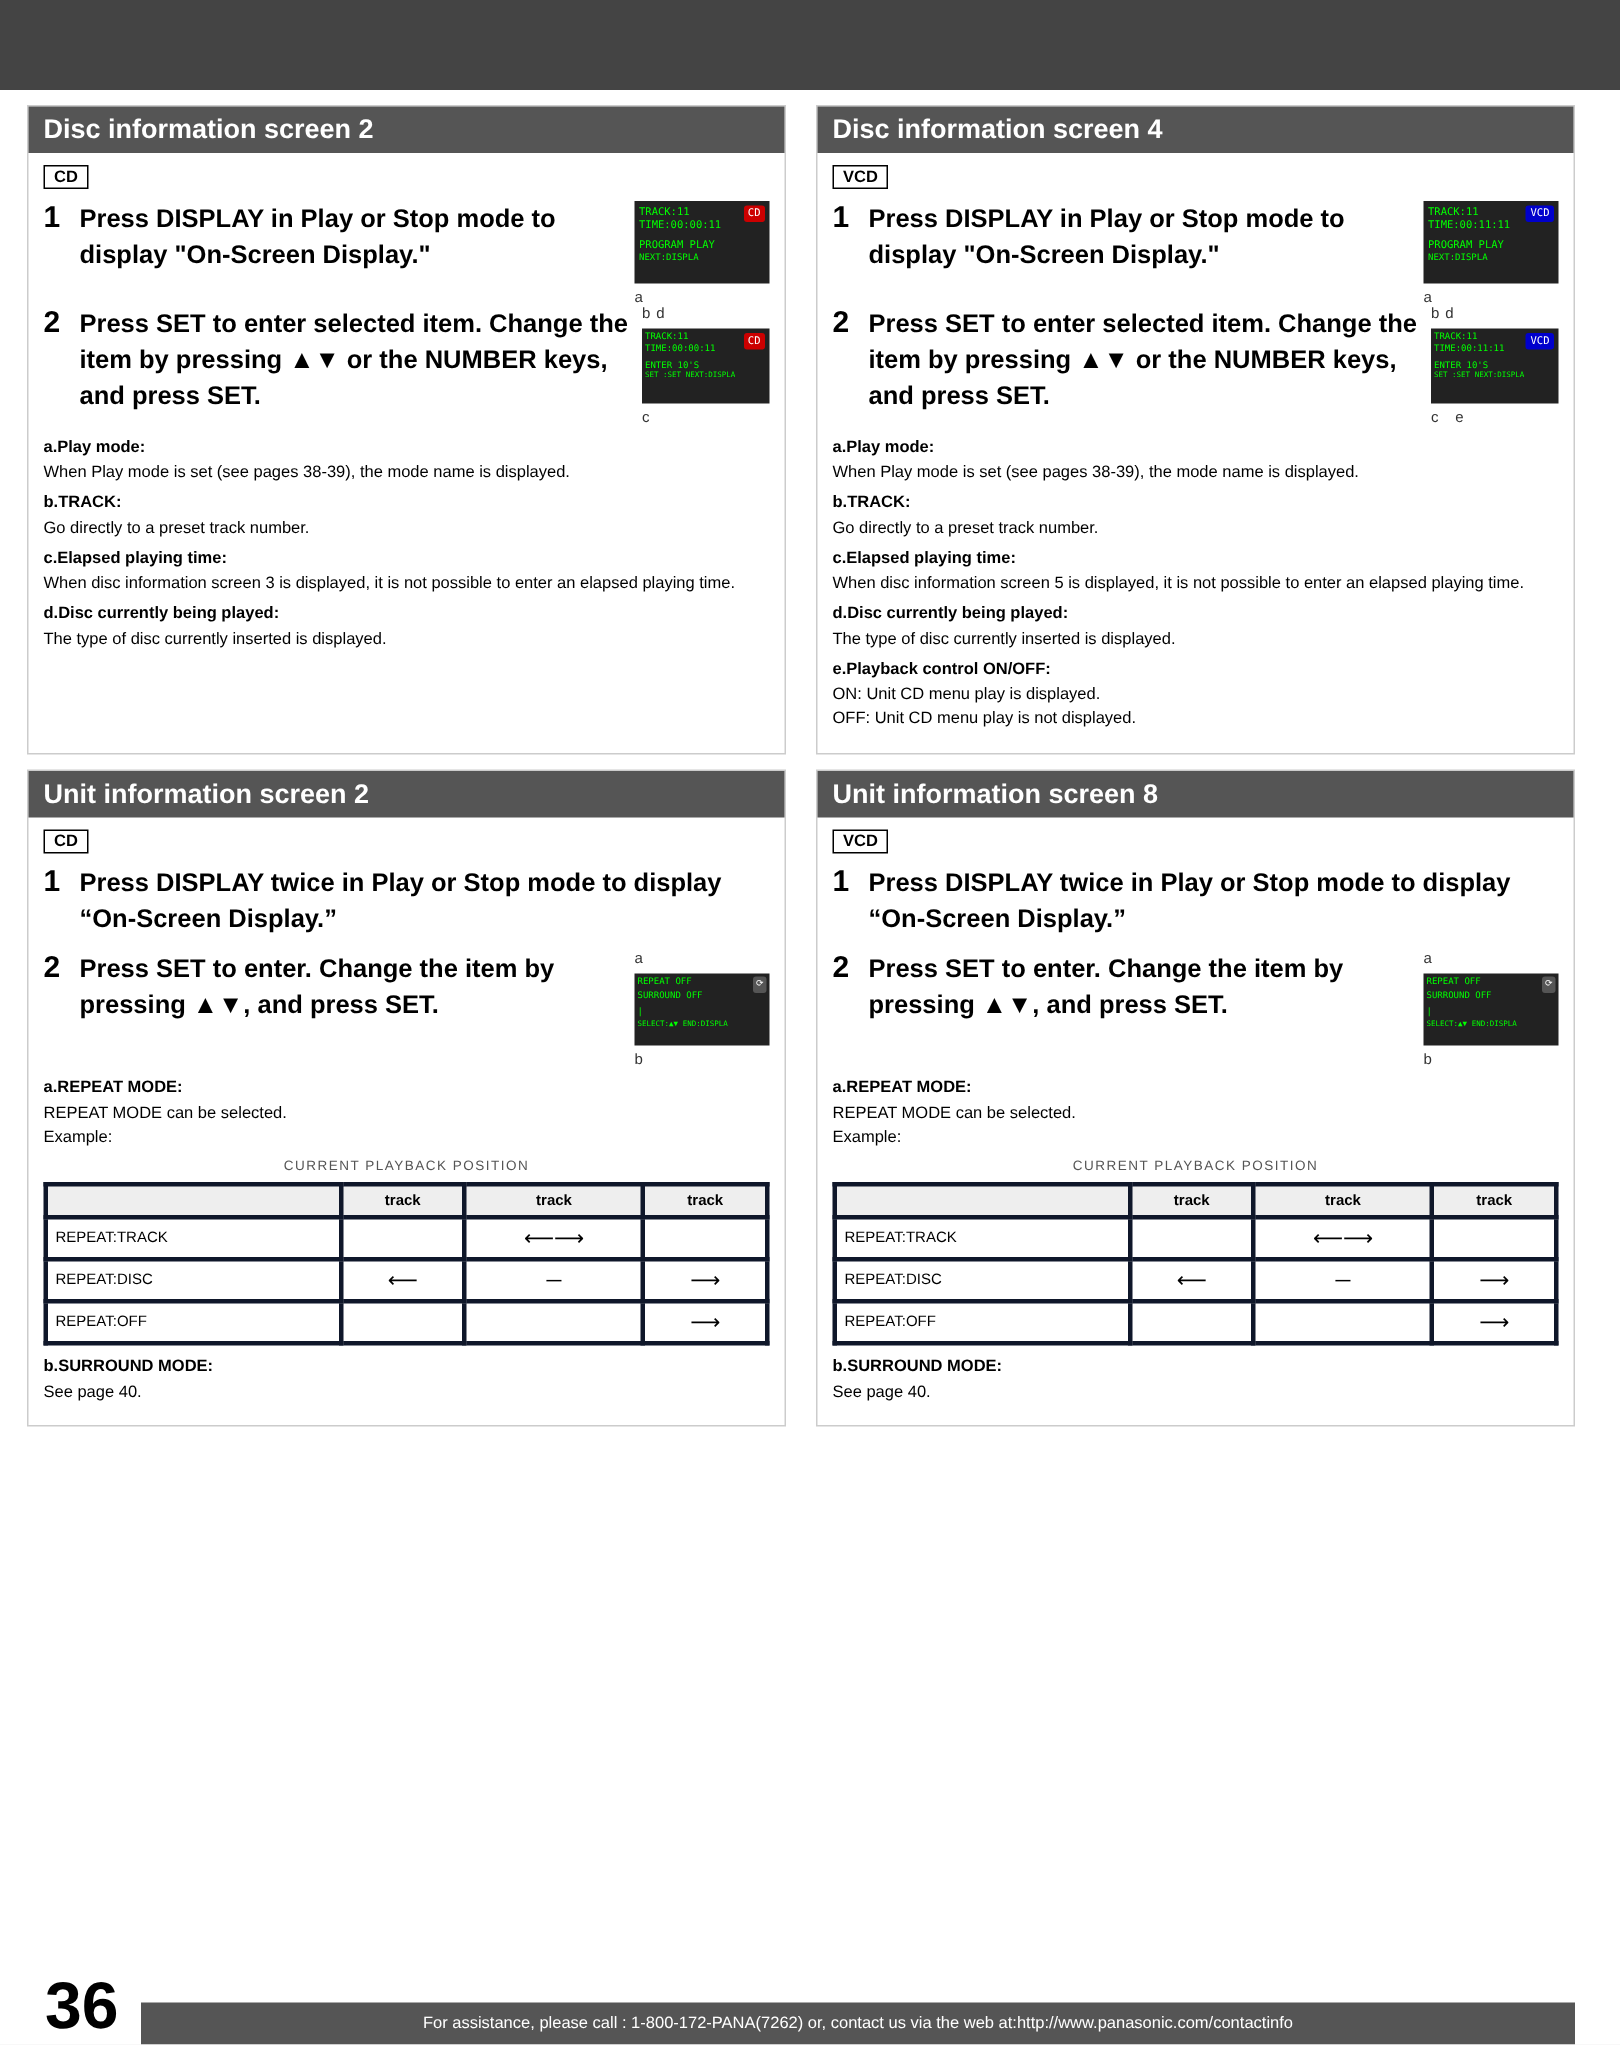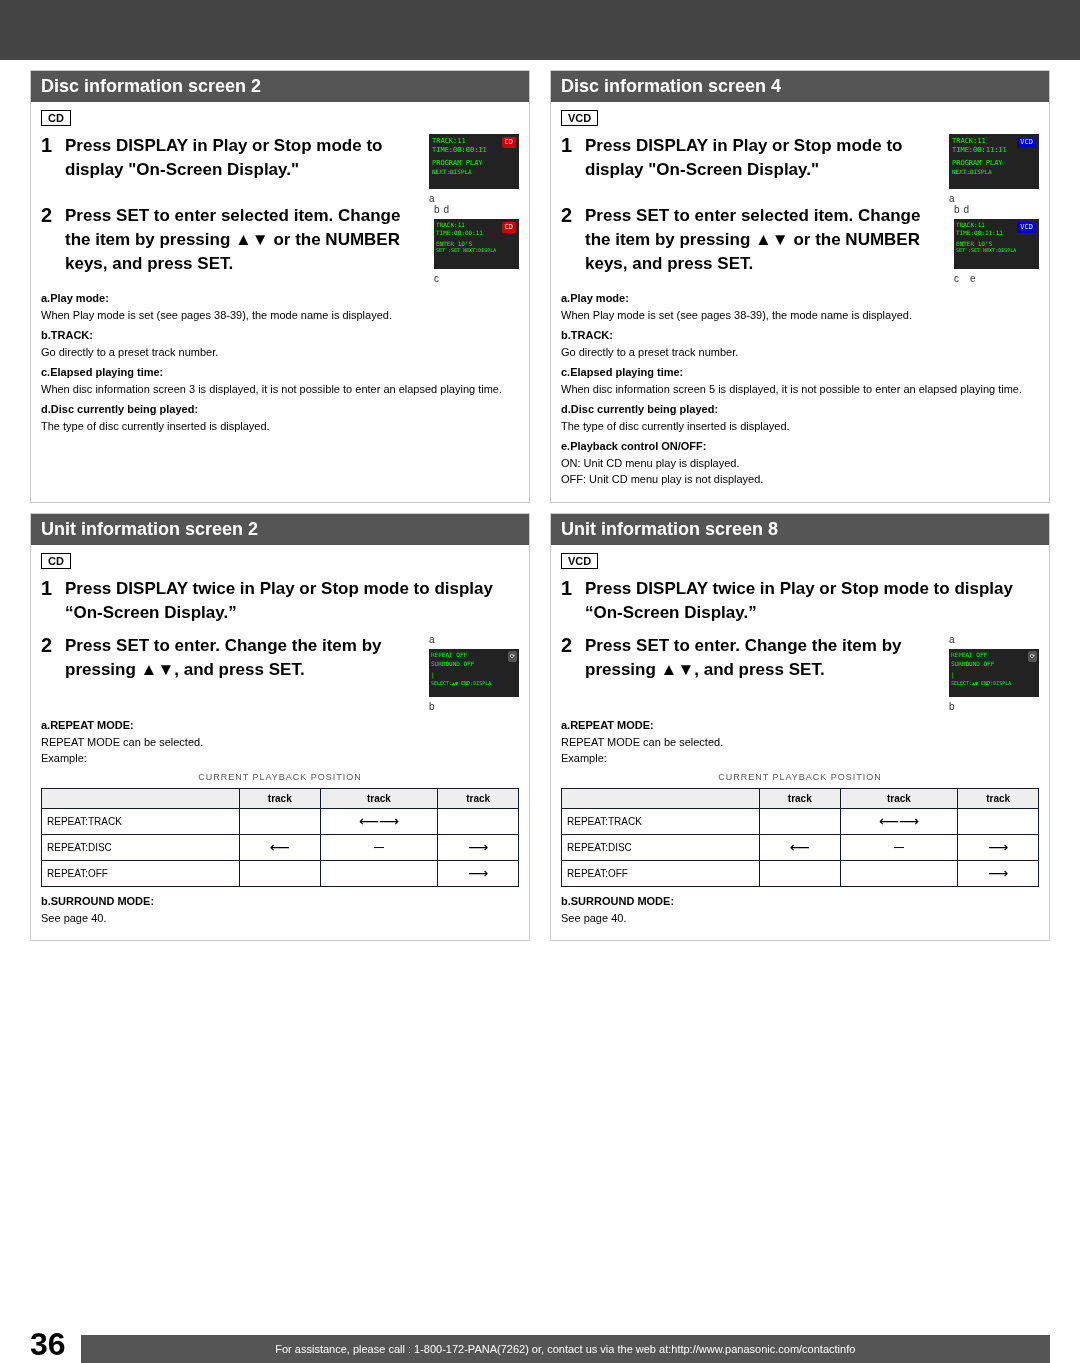--- a/index.html
+++ b/index.html
@@ -21,21 +21,21 @@
     }
     .top-bar {
       background: #444;
       height: 60px;
       width: 100%;
     }
     .main-content {
       display: flex;
       flex-direction: column;
       flex: 1;
-      padding: 10px 30px 0 30px;
+      padding: 10px 30px 0 18px;
     }
     .two-col {
       display: flex;
       gap: 20px;
       margin-bottom: 10px;
     }
     .section-box {
       flex: 1;
       border: 1px solid #ccc;
       padding: 0 0 10px 0;
@@ -111,21 +111,21 @@
     .note-item {
       margin-bottom: 4px;
     }
     .repeat-table {
       border-collapse: collapse;
       font-size: 10px;
       width: 100%;
       margin-top: 4px;
     }
     .repeat-table th, .repeat-table td {
-      border: 1px solid #0f172a;
+      border: 3px solid #0f172a;
       padding: 2px 5px;
     }
     .repeat-table th {
       background: #eee;
       text-align: center;
     }
     .arrow-cell {
       text-align: center;
       font-size: 14px;
     }
@@ -160,21 +160,21 @@
     }
     .bottom-bar {
       background: #555;
       color: #fff;
       font-size: 11px;
       text-align: center;
       padding: 8px;
       margin-top: auto;
     }
     .page-number {
-      font-size: 32px;
+      font-size: 44px;
       font-weight: bold;
       color: #000;
       margin-right: 15px;
     }
     .screen-wrapper {
       display: flex;
       flex-direction: column;
       align-items: flex-start;
       gap: 4px;
     }

